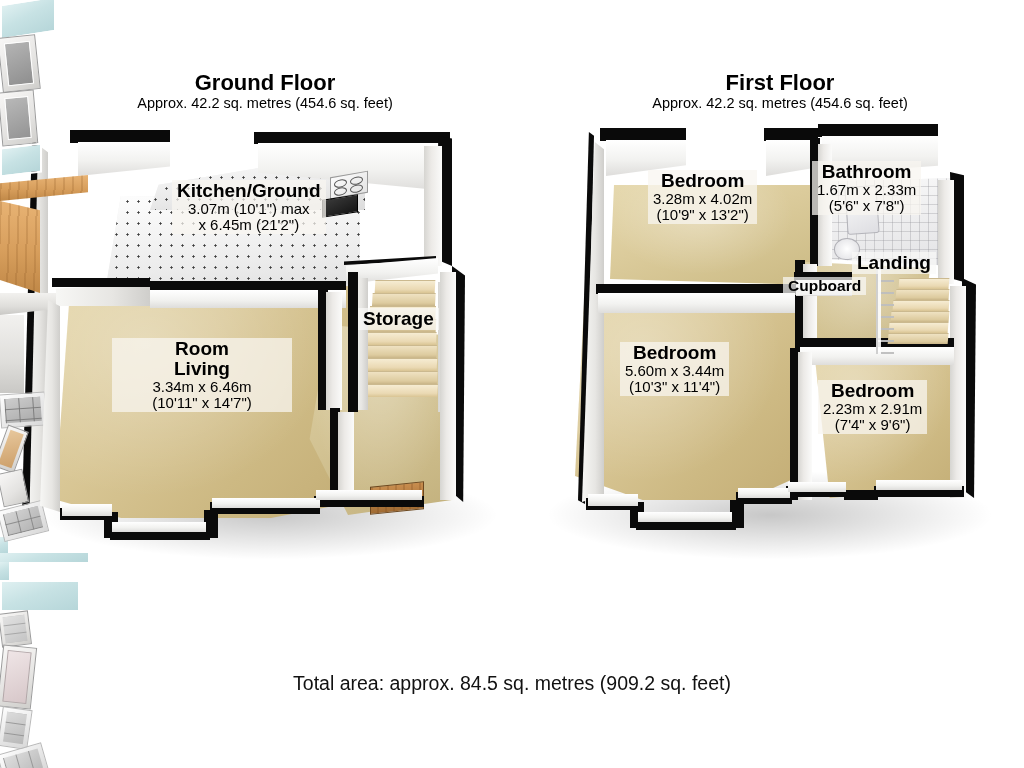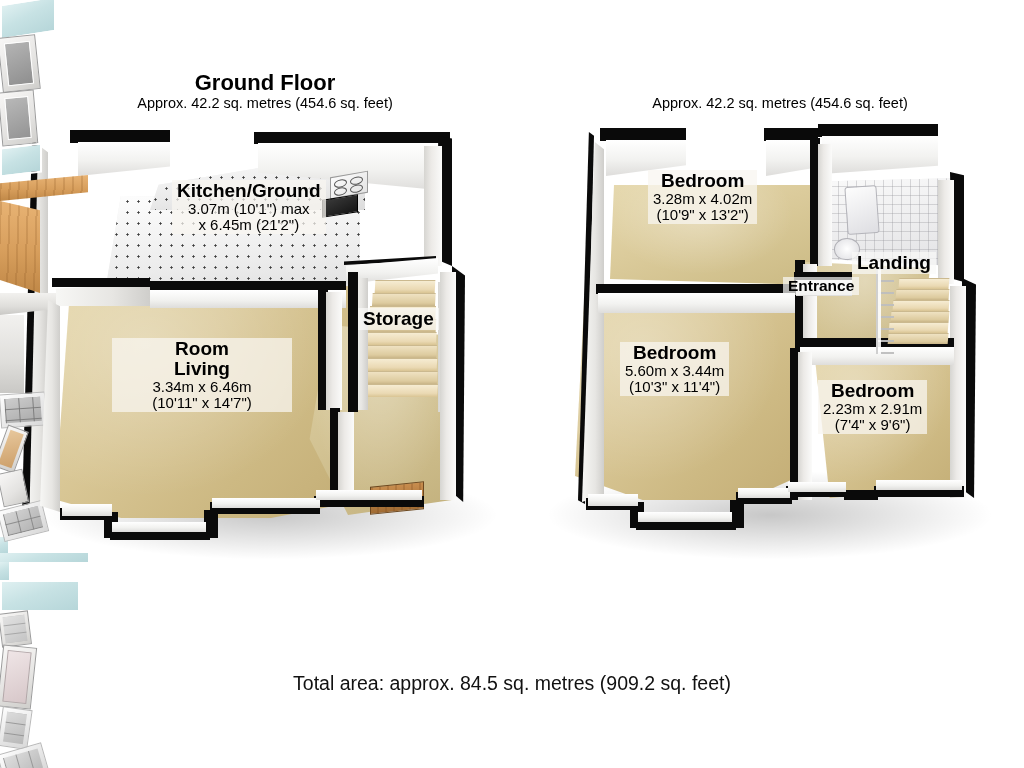--- a/index.html
+++ b/index.html
@@ -280,20 +280,21 @@
     </div>
 
     <div class="rlabel plain" style="left:358px; top:308px;">
       <span class="nm">Storage</span>
     </div>
 
   </div>
 
   <div>
 
+    <div class="floor-title" style="left:635px; top:70px; width:290px;">First Floor</div>
     <div class="floor-sub" style="left:615px; top:95px; width:330px;">Approx. 42.2 sq. metres (454.6 sq. feet)</div>
 
     <div class="shadow-soft" style="left:545px; top:470px; width:450px; height:90px;"></div>
 
     <div class="floorfill carpet2" style="left:610px; top:185px; width:200px; height:100px;
                 clip-path: polygon(2% 0%, 100% 0%, 100% 100%, 0% 94%);"></div>
 
     <div class="floorfill bathfloor" style="left:820px; top:178px; width:140px; height:88px;
                 clip-path: polygon(0% 4%, 100% 0%, 96% 100%, 4% 92%);"></div>
 
@@ -405,27 +406,32 @@
     <div class="wall-face" style="left:738px; top:488px; width:52px; height:10px;"></div>
     <div class="wall-face" style="left:788px; top:482px; width:58px; height:10px;"></div>
     <div class="wall-face" style="left:876px; top:480px; width:86px; height:10px;"></div>
 
     <div class="rlabel" style="left:648px; top:170px;">
       <span class="nm">Bedroom</span>
       <span class="dim">3.28m x 4.02m</span>
       <span class="dim">(10'9" x 13'2")</span>
     </div>
 
+    <div class="rlabel" style="left:812px; top:161px;">
+      <span class="nm">Bathroom</span>
+      <span class="dim">1.67m x 2.33m</span>
+      <span class="dim">(5'6"  x 7'8")</span>
+    </div>
 
     <div class="rlabel plain" style="left:852px; top:252px;">
       <span class="nm">Landing</span>
     </div>
 
     <div class="rlabel plain" style="left:783px; top:277px;">
-      <span class="nm sm" style="font-size:15.5px;">Entrance</span>
+      <span class="nm sm" style="font-size:15.5px;">Cupboard</span>
     </div>
 
     <div class="rlabel" style="left:620px; top:342px;">
       <span class="nm">Bedroom</span>
       <span class="dim">5.60m x 3.44m</span>
       <span class="dim">(10'3" x 11'4")</span>
     </div>
 
     <div class="rlabel" style="left:818px; top:380px;">
       <span class="nm">Bedroom</span>

